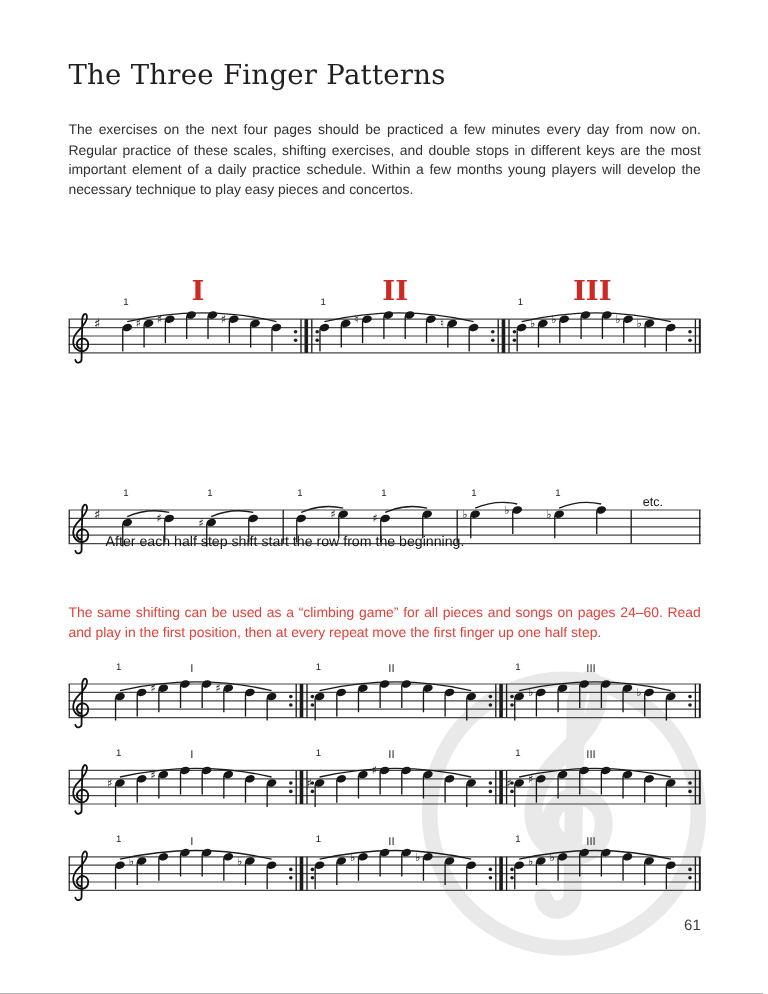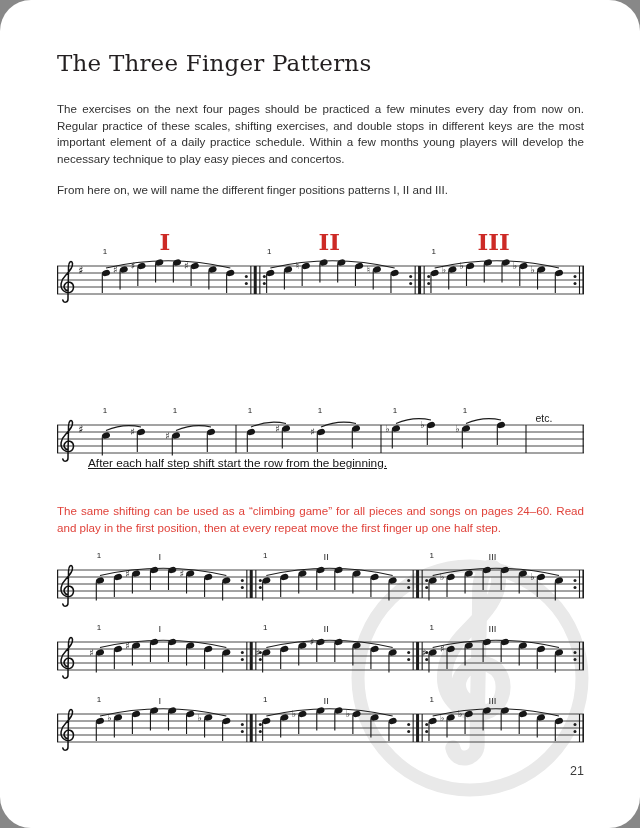--- a/index.html
+++ b/index.html
@@ -1,47 +1,46 @@
 <!DOCTYPE html>
 <html><head>
 <meta charset="utf-8">
 <style>
   html,body{margin:0;padding:0;background:#888;}
   .page{position:relative;width:640px;height:828px;background:#ffffff;overflow:hidden;
-        font-family:"Liberation Sans",sans-serif;color:#303030;margin:0 auto;border-radius:31px;}
+        font-family:"Liberation Sans",sans-serif;color:#303030;margin:0 auto;}
   .page > *{position:absolute;}
   .title{left:57px;top:50px;margin:0;font-family:"DejaVu Serif",serif;font-weight:500;
          font-size:23px;color:#231f20;letter-spacing:.2px;z-index:1;}
   .para{margin:0;left:57px;width:527px;font-size:11.6px;line-height:16.6px;
         text-align:justify;color:#303030;z-index:1;}
   .p-intro{top:101px;}
   .p-naming{top:182px;}
   .p-building{top:340px;}
-  .caption{left:88px;top:456px;width:auto;margin:0;font-size:11.8px;color:#161616;
-           text-align:right;z-index:1;text-decoration:underline;}
+  .caption{left:88px;top:444px;width:auto;margin:0;font-size:11.8px;color:#161616;
+           text-align:right;z-index:1;}
   .p-red{top:503px;}
   .system{z-index:1;}
   .sys1{left:57px;top:222px;}
   .sys2{left:57px;top:405px;}
   .sys3{left:57px;top:548px;}
   .sys4{left:57px;top:620px;}
   .sys5{left:57px;top:692px;}
   .pageno{top:764px;right:56px;font-size:12.5px;color:#3c3c3c;z-index:1;}
   .watermark{left:325px;top:540px;z-index:0;}
 </style>
 </head>
 <body>
 
 <div class="page">
 
   <h1 class="title">The Three Finger Patterns</h1>
 
   <p class="para p-intro">The exercises on the next four pages should be practiced a few minutes every day from now on. Regular practice of these scales, shifting exercises, and double stops in different keys are the most important element of a daily practice schedule. Within a few months young players will develop the necessary technique to play easy pieces and concertos.</p>
 
-  <p class="para p-naming">From here on, we will name the different finger positions patterns I, II and III.</p>
 
   <div class="system sys1">
     <svg width="527" height="84" viewBox="0 0 527 84">
         <line x1="0" y1="44" x2="527" y2="44" stroke-width="1" stroke="#474747"></line>
         <line x1="0" y1="51" x2="527" y2="51" stroke-width="1" stroke="#474747"></line>
         <line x1="0" y1="58" x2="527" y2="58" stroke-width="1" stroke="#474747"></line>
         <line x1="0" y1="65" x2="527" y2="65" stroke-width="1" stroke="#474747"></line>
         <line x1="0" y1="72" x2="527" y2="72" stroke-width="1" stroke="#474747"></line>
         <line x1="0.6" y1="44" x2="0.6" y2="72" stroke-width="1.2" stroke="#1c1c1c"></line>
         <path d="M 11.0 77.0 C 11.0 66.0 11.5 54.0 11.5 45.0 C 11.5 40.0 14.5 37.5 15.5 41.5 C 16.0 45.5 13.0 49.0 8.5 53.5 C 3.5 58.5 2.5 65.0 6.5 68.8 C 10.5 72.5 16.5 70.5 16.5 65.0 C 16.5 60.5 11.5 58.5 8.5 61.5 C 5.5 64.5 7.5 68.5 11.2 68.8 M 11.0 77.0 C 11.2 80.5 6.5 81.5 5.8 78.0" fill="none" stroke="#101010" stroke-width="1.5" stroke-linecap="round" stroke-linejoin="round"></path>
@@ -476,15 +475,15 @@
       </svg>
   </div>
 
   <div class="watermark">
     <svg width="300" height="290" viewBox="0 0 300 290">
         <circle cx="145" cy="138" r="112" fill="none" stroke="#e9e9e9" stroke-width="13"></circle>
         <path d="M 152.2 203.1 C 152.2 151.4 154.6 95.0 154.6 52.7 C 154.6 29.2 168.7 17.4 173.3 36.3 C 175.7 55.0 161.6 71.5 140.4 92.7 C 117.0 116.2 112.3 146.7 131.1 164.6 C 149.8 182.0 178.1 172.6 178.1 146.7 C 178.1 125.5 154.6 116.2 140.4 130.3 C 126.3 144.4 135.8 163.2 153.1 164.6 M 152.2 203.1 C 153.1 219.6 131.1 224.3 127.8 207.8" fill="none" stroke="#e9e9e9" stroke-width="15" stroke-linecap="round" stroke-linejoin="round"></path>
       </svg>
   </div>
 
-  <div class="pageno">21</div>
+  <div class="pageno">61</div>
 
 </div>
 
 </body></html>

